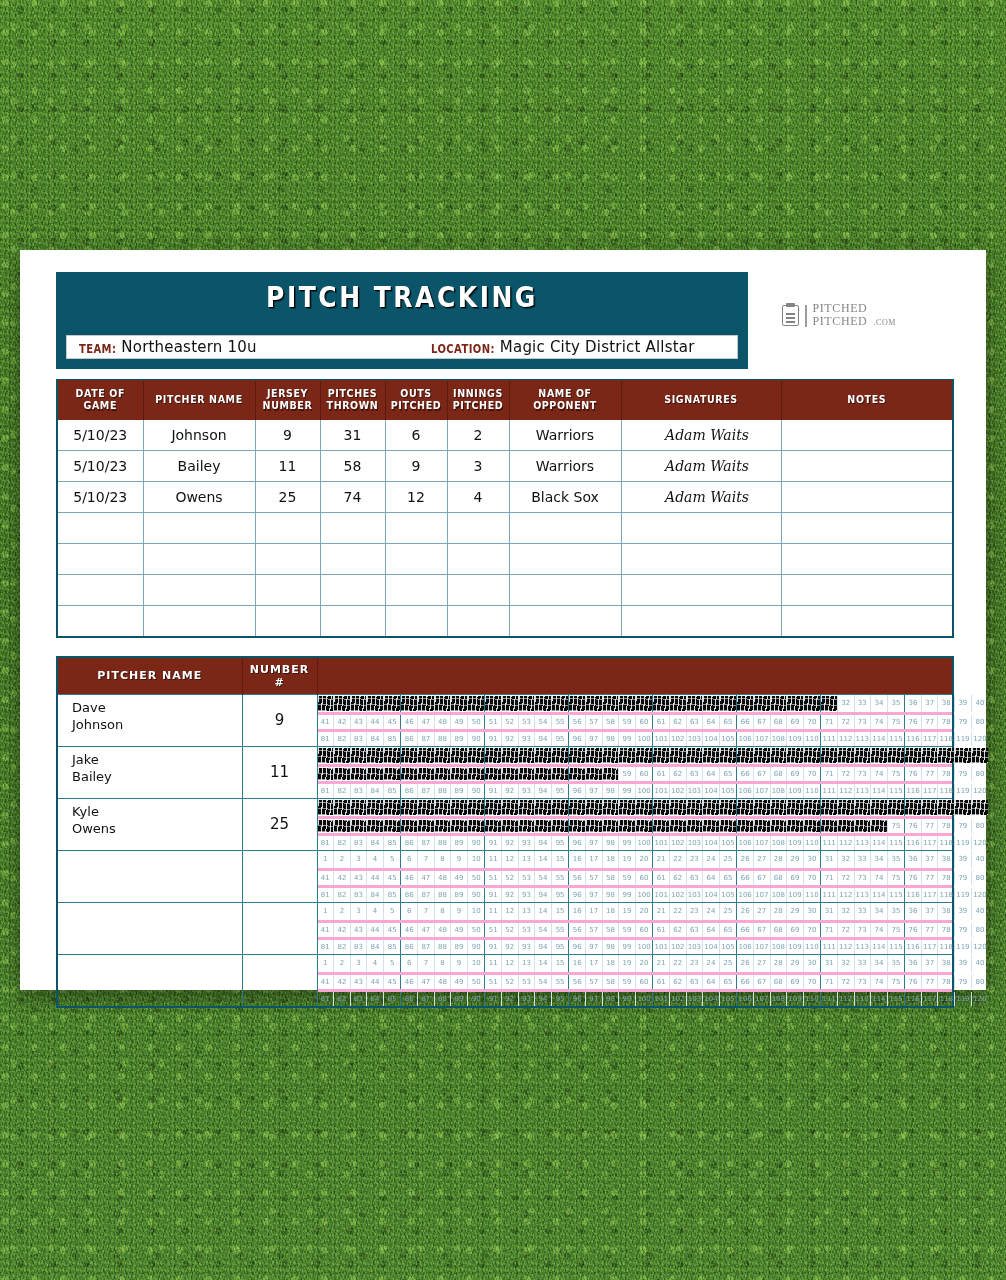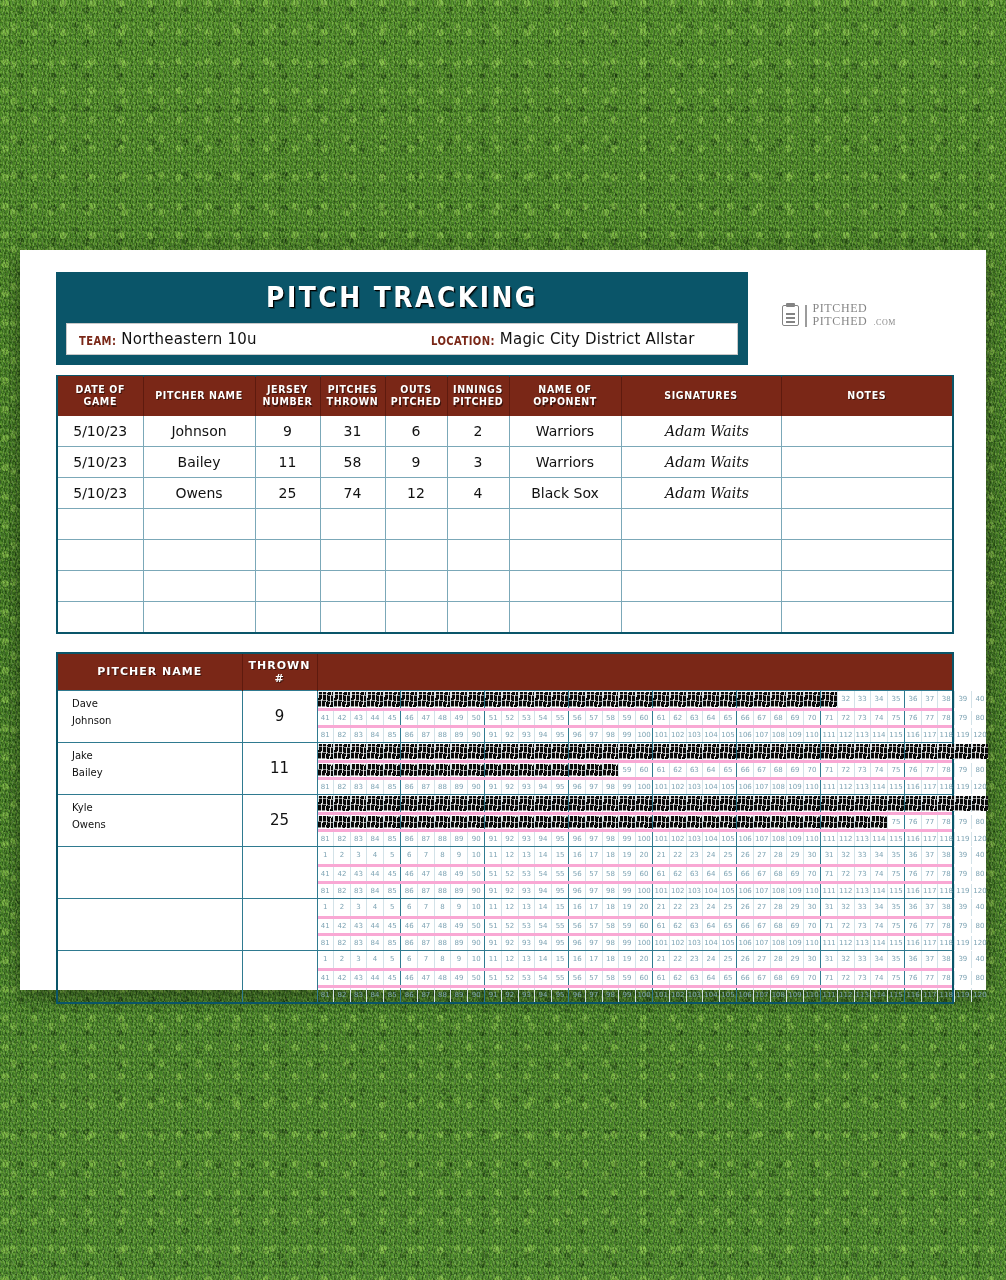--- a/index.html
+++ b/index.html
@@ -67,25 +67,25 @@
     font-size: 25px;
     letter-spacing: 2.5px;
     text-shadow: 1px 1px 0 #000, 2px 2px 0 rgba(0,0,0,.35);
     padding-bottom: 7px;
     transform: scaleY(1.12);
     transform-origin: top center;
   }
   .entry-bar {
     background: #fff;
     border: 1px solid #c8c8c8;
-    height: 32px;
+    height: 24px;
     display: flex;
     align-items: center;
     padding: 0 12px;
-    margin-top: 6px;
+    margin-top: 18px;
   }
   .entry { display: flex; align-items: baseline; }
   .entry-label {
     color: #7a2717;
     font-family: "DejaVu Sans", sans-serif;
     font-weight: bold;
     font-size: 10px;
     letter-spacing: .4px;
     transform: scaleY(1.15);
     margin-right: 5px;
@@ -172,21 +172,21 @@
     font-size: 11px;
     letter-spacing: 1px;
     padding: 5px 2px;
     text-shadow: 1px 1px 0 rgba(0,0,0,.5);
     border-right: 1px solid #5e1a0e;
   }
   #table2 td.namecell {
     border: 1px solid #2f7a90;
     height: 51px;
     font-family: "DejaVu Sans", sans-serif;
-    font-size: 10px;
+    font-size: 13px;
     color: #111;
     line-height: 17px;
     padding: 4px 0 0 14px;
     vertical-align: top;
     width: 185px;
   }
   #table2 td.jerseycell {
     border: 1px solid #2f7a90;
     text-align: center;
     font-family: "DejaVu Sans", sans-serif;
@@ -365,21 +365,21 @@
 
   <table id="table2">
     <colgroup>
         <col style="width:185px">
         <col style="width:75px">
         <col>
       </colgroup>
     <thead>
         <tr id="t2-head">
           <th>PITCHER NAME</th>
-          <th>THROWN #</th>
+          <th>NUMBER #</th>
           <th></th>
         </tr>
       </thead>
     <tbody id="t2-body">
         <tr>
           <td class="namecell">Dave<br>Johnson</td>
           <td class="jerseycell">9</td>
           <td class="gridcell">
             <div class="grid-row">
               <div class="grp">

